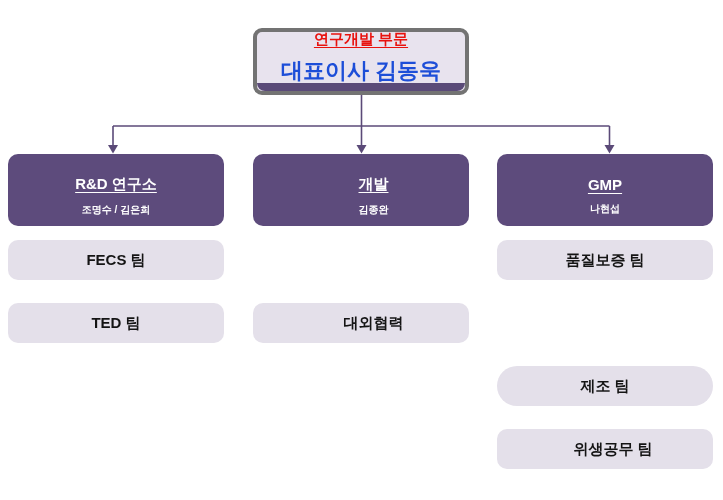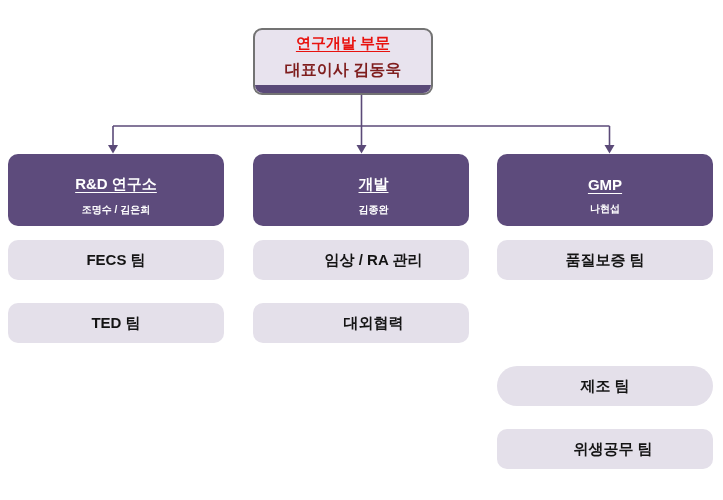--- a/index.html
+++ b/index.html
@@ -27,45 +27,45 @@
     box-sizing: border-box;
     display: flex;
     flex-direction: column;
     align-items: center;
     justify-content: center;
     text-align: center;
   }
   
   .root-node {
     left: 253px; top: 28px;
-    width: 180px; height: 67px;
+    width: 216px; height: 67px;
     background: #e8e3ee;
-    border: 2px solid #737373;
+    border: 4px solid #737373;
     border-radius: 9px;
     padding-bottom: 8px;
   }
   .root-node .bottom-bar {
     position: absolute;
     left: 0; right: 0; bottom: 0;
     height: 8px;
     background: #5a4a78;
     border-radius: 0 0 8px 8px;
   }
   .root-title {
     color: #e8120e;
     font-weight: bold;
     font-size: 15px;
     text-decoration: underline;
     text-underline-offset: 3px;
     margin-bottom: 7px;
   }
   .root-subtitle {
-    color: #7f1d1d;
+    color: #1d4ed8;
     font-weight: bold;
-    font-size: 16px;
+    font-size: 22px;
   }
   
   .branch-node {
     top: 154px;
     height: 72px;
     background: #5d4b7c;
     border-radius: 10px;
     color: #ffffff;
   }
   .branch-title {
@@ -127,21 +127,20 @@
     <div class="branch-title">R&amp;D 연구소</div>
     <div class="branch-lead">조명수 / 김은희</div>
   </div>
   <div class="node team-node col-left row-1">FECS 팀</div>
   <div class="node team-node col-left row-2">TED 팀</div>
 
   <div class="node branch-node col-mid">
     <div class="branch-title">개발</div>
     <div class="branch-lead">김종완</div>
   </div>
-  <div class="node team-node col-mid row-1">임상 / RA 관리</div>
   <div class="node team-node col-mid row-2">대외협력</div>
 
   <div class="node branch-node col-right">
     <div class="branch-title">GMP</div>
     <div class="branch-lead">나현섭</div>
   </div>
   <div class="node team-node col-right row-1">품질보증 팀</div>
   <div class="node team-node col-right row-3">제조 팀</div>
   <div class="node team-node col-right row-4">위생공무 팀</div>
 

